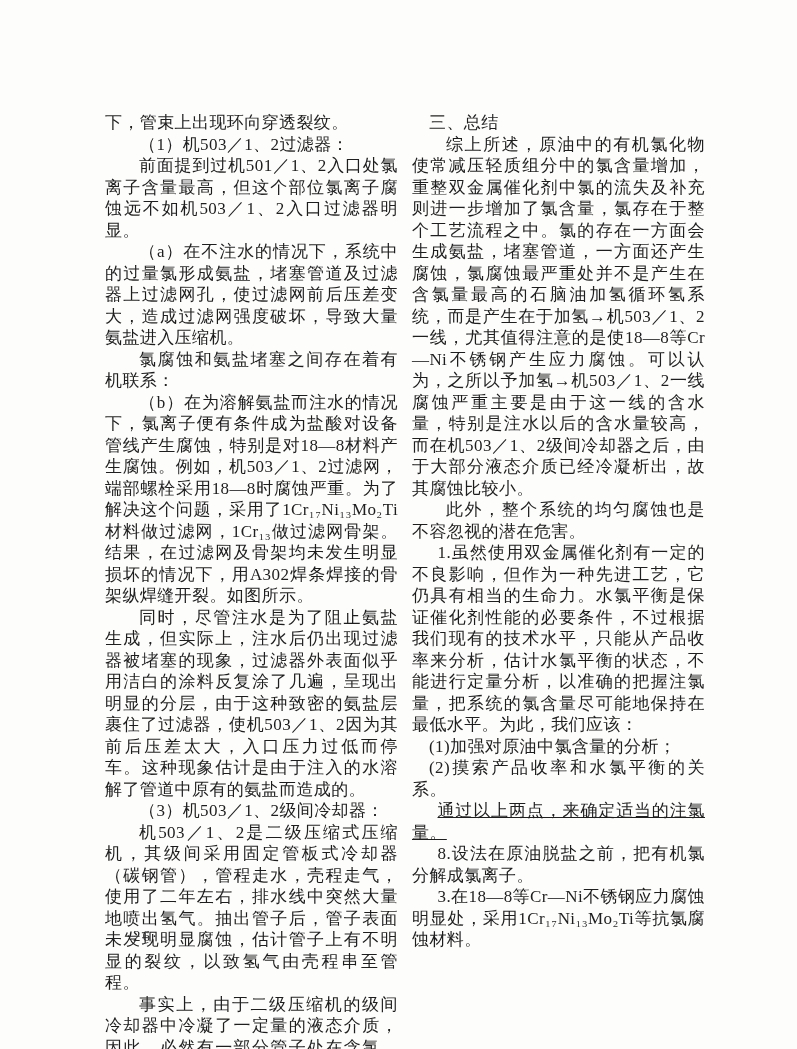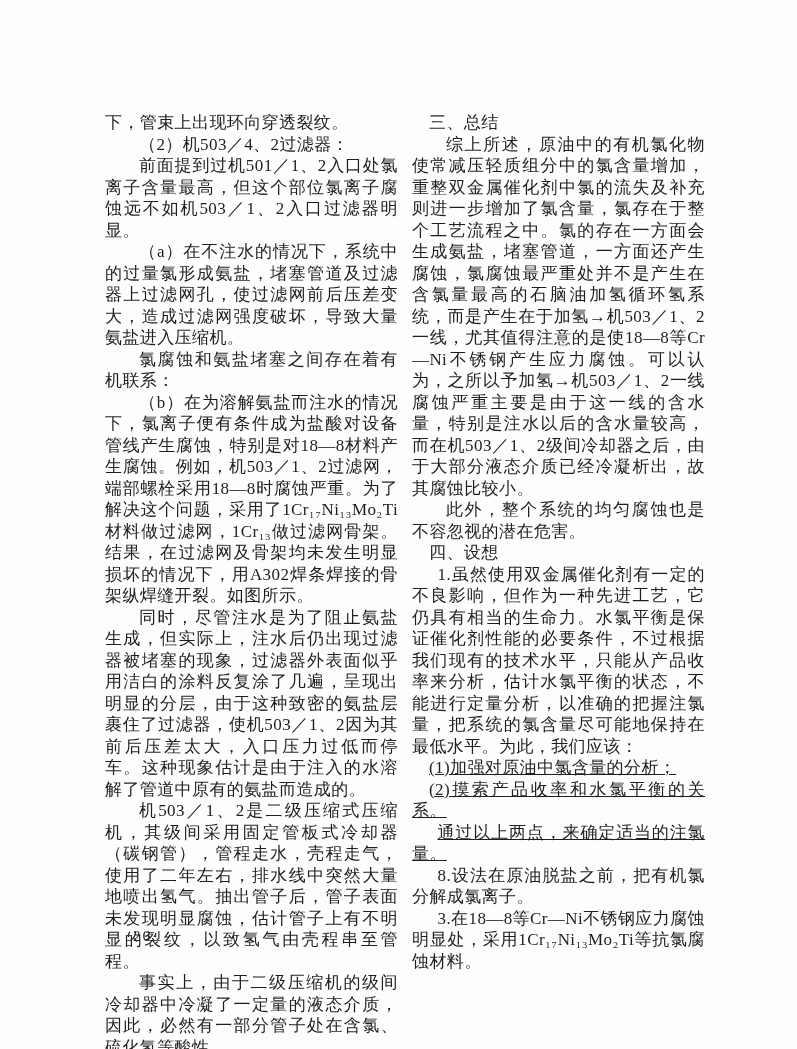--- a/index.html
+++ b/index.html
@@ -20,50 +20,50 @@
     text-align:justify;
     letter-spacing:0.4px;
   }
   #col-left{left:105px;}
   #col-right{left:412px;}
   .col p{margin:0;padding:0;}
   .cont{text-indent:0;}
   .para{text-indent:2em;}
   .head{text-indent:1em;font-weight:normal;}
   .num{text-indent:1.5em;}
-  .list{text-indent:1em;text-decoration:underline;}
+  .list{text-indent:1em;}
   .li2{text-indent:1.5em;text-decoration:underline;}
   .footer{
     position:absolute;
     left:126px;top:928px;
     font-size:15px;
     letter-spacing:2px;
     color:#2a2a2a;
   }
 </style>
 </head>
 <body>
 
 <div class="sheet">
   <div class="col" id="col-left">
       <p class="cont">下，管束上出现环向穿透裂纹。</p>
-      <p class="para">（2）机503／4、2过滤器：</p>
+      <p class="para">（1）机503／1、2过滤器：</p>
       <p class="para">前面提到过机501／1、2入口处氯离子含量最高，但这个部位氯离子腐蚀远不如机503／1、2入口过滤器明显。</p>
       <p class="para">（a）在不注水的情况下，系统中的过量氯形成氨盐，堵塞管道及过滤器上过滤网孔，使过滤网前后压差变大，造成过滤网强度破坏，导致大量氨盐进入压缩机。</p>
       <p class="para">氯腐蚀和氨盐堵塞之间存在着有机联系：</p>
       <p class="para">（b）在为溶解氨盐而注水的情况下，氯离子便有条件成为盐酸对设备管线产生腐蚀，特别是对18—8材料产生腐蚀。例如，机503／1、2过滤网，端部螺栓采用18—8时腐蚀严重。为了解决这个问题，采用了1Cr₁₇Ni₁₃Mo₂Ti材料做过滤网，1Cr₁₃做过滤网骨架。结果，在过滤网及骨架均未发生明显损坏的情况下，用A302焊条焊接的骨架纵焊缝开裂。如图所示。</p>
       <p class="para">同时，尽管注水是为了阻止氨盐生成，但实际上，注水后仍出现过滤器被堵塞的现象，过滤器外表面似乎用洁白的涂料反复涂了几遍，呈现出明显的分层，由于这种致密的氨盐层裹住了过滤器，使机503／1、2因为其前后压差太大，入口压力过低而停车。这种现象估计是由于注入的水溶解了管道中原有的氨盐而造成的。</p>
+      <p class="para">（3）机503／1、2级间冷却器：</p>
       <p class="para">机503／1、2是二级压缩式压缩机，其级间采用固定管板式冷却器（碳钢管），管程走水，壳程走气，使用了二年左右，排水线中突然大量地喷出氢气。抽出管子后，管子表面未发现明显腐蚀，估计管子上有不明显的裂纹，以致氢气由壳程串至管程。</p>
       <p class="para">事实上，由于二级压缩机的级间冷却器中冷凝了一定量的液态介质，因此，必然有一部分管子处在含氯、硫化氢等酸性</p>
     </div>
   <div class="col" id="col-right">
       <p class="head">三、总结</p>
       <p class="para">综上所述，原油中的有机氯化物使常减压轻质组分中的氯含量增加，重整双金属催化剂中氯的流失及补充则进一步增加了氯含量，氯存在于整个工艺流程之中。氯的存在一方面会生成氨盐，堵塞管道，一方面还产生腐蚀，氯腐蚀最严重处并不是产生在含氯量最高的石脑油加氢循环氢系统，而是产生在于加氢→机503／1、2一线，尤其值得注意的是使18—8等Cr—Ni不锈钢产生应力腐蚀。可以认为，之所以予加氢→机503／1、2一线腐蚀严重主要是由于这一线的含水量，特别是注水以后的含水量较高，而在机503／1、2级间冷却器之后，由于大部分液态介质已经冷凝析出，故其腐蚀比较小。</p>
       <p class="para">此外，整个系统的均匀腐蚀也是不容忽视的潜在危害。</p>
-      <p class="head">四、设想</p>
       <p class="num">1.虽然使用双金属催化剂有一定的不良影响，但作为一种先进工艺，它仍具有相当的生命力。水氯平衡是保证催化剂性能的必要条件，不过根据我们现有的技术水平，只能从产品收率来分析，估计水氯平衡的状态，不能进行定量分析，以准确的把握注氯量，把系统的氯含量尽可能地保持在最低水平。为此，我们应该：</p>
       <p class="list">(1)加强对原油中氯含量的分析；</p>
       <p class="list">(2)摸索产品收率和水氯平衡的关系。</p>
       <p class="li2">通过以上两点，来确定适当的注氯量。</p>
       <p class="num">8.设法在原油脱盐之前，把有机氯分解成氯离子。</p>
       <p class="num">3.在18—8等Cr—Ni不锈钢应力腐蚀明显处，采用1Cr₁₇Ni₁₃Mo₂Ti等抗氯腐蚀材料。</p>
     </div>
   <div class="footer">·26·</div>
 </div>
 

